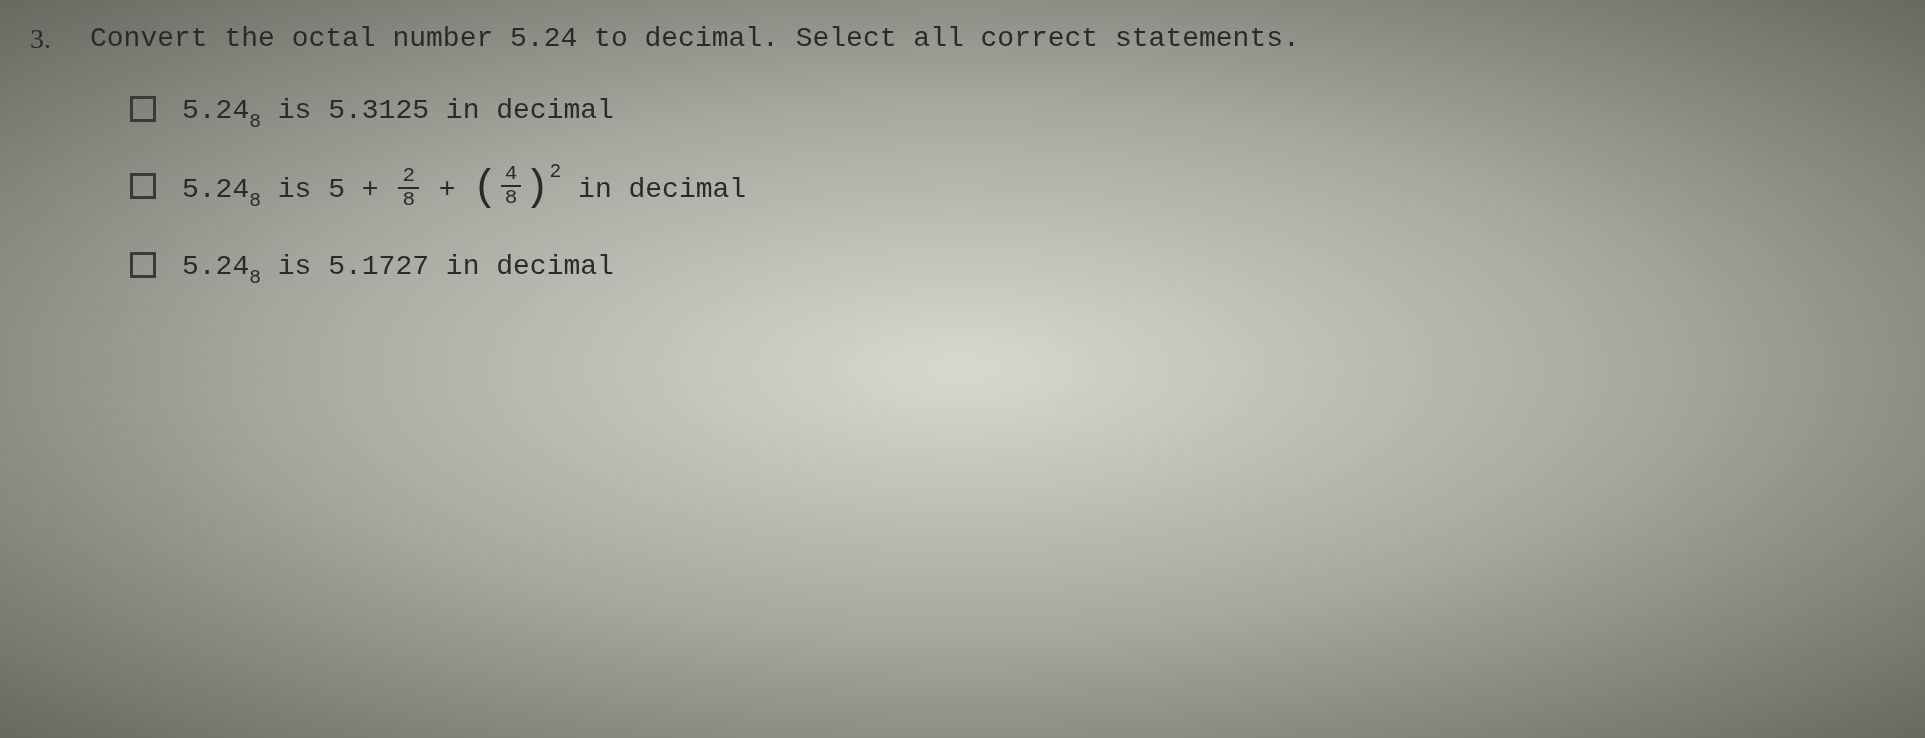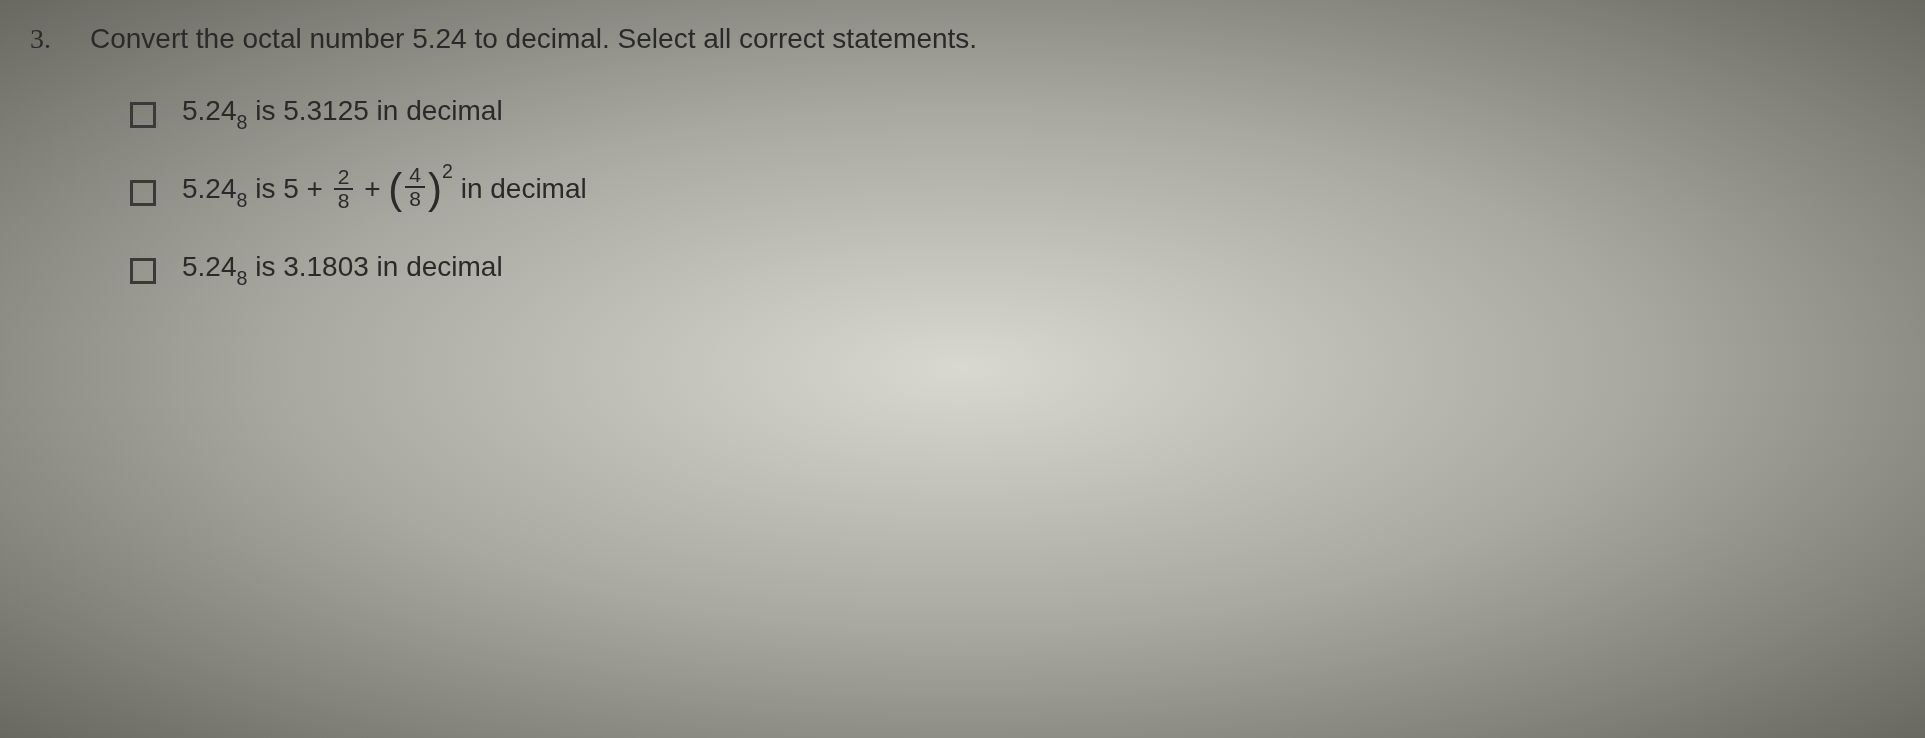--- a/index.html
+++ b/index.html
@@ -28,37 +28,37 @@
       font-weight: normal;
     }
     .question-text {
       flex: 1;
     }
     .options {
       margin-left: 100px;
     }
     .option-row {
       display: flex;
-      align-items: center;
+      align-items: flex-start;
       margin-bottom: 32px;
     }
     .checkbox {
       width: 26px;
       height: 26px;
       border: 3px solid #3a3a3a;
       background: transparent;
       flex-shrink: 0;
       margin-right: 26px;
       margin-top: 6px;
     }
     .option-text {
       flex: 1;
     }
     .math {
-      font-family: Liberation Sans, sans-serif;
+      font-family: Liberation Mono, monospace;
     }
     .sub {
       font-size: 0.7em;
       vertical-align: sub;
       position: relative;
       top: 2px;
     }
     .frac {
       display: inline-block;
       vertical-align: middle;
@@ -126,17 +126,17 @@
         </span><span class="sup">2</span><span> in decimal</span>
     </div>
   </div>
 
 
 
 
   <div class="option-row" style="margin-bottom:0;">
     <div class="checkbox"></div>
     <div class="option-text math">
-      <span>5.24</span><span class="sub">8</span><span> is </span><span>3.1803</span><span> in decimal</span>
+      <span>5.24</span><span class="sub">8</span><span> is </span><span>5.1727</span><span> in decimal</span>
     </div>
   </div>
 
 </div>
 
 </body></html>

